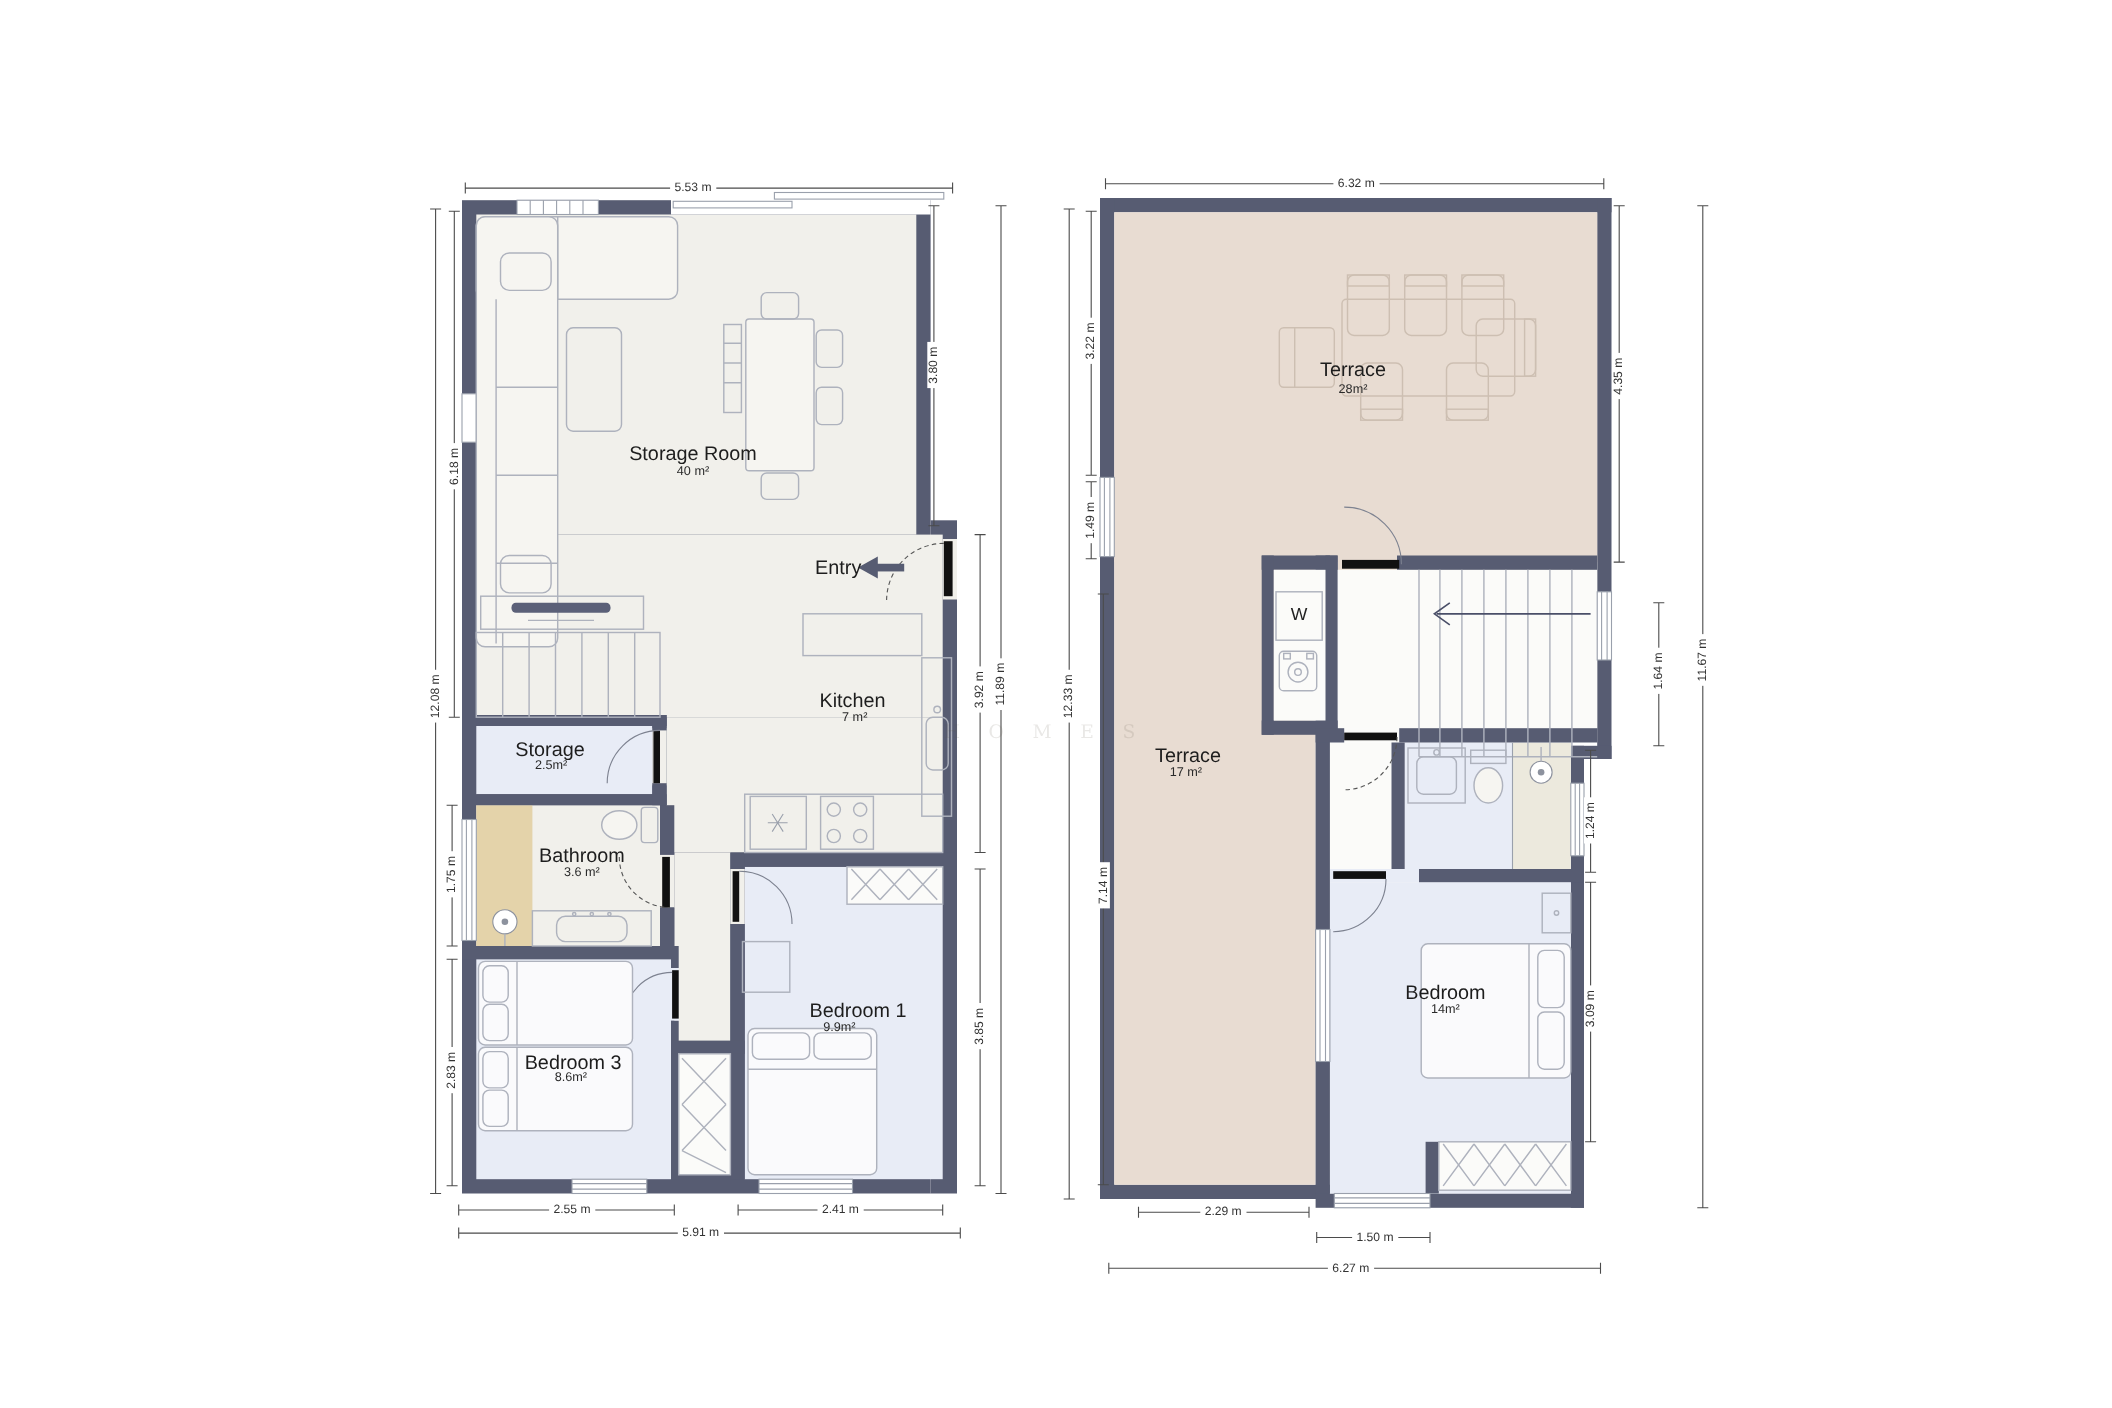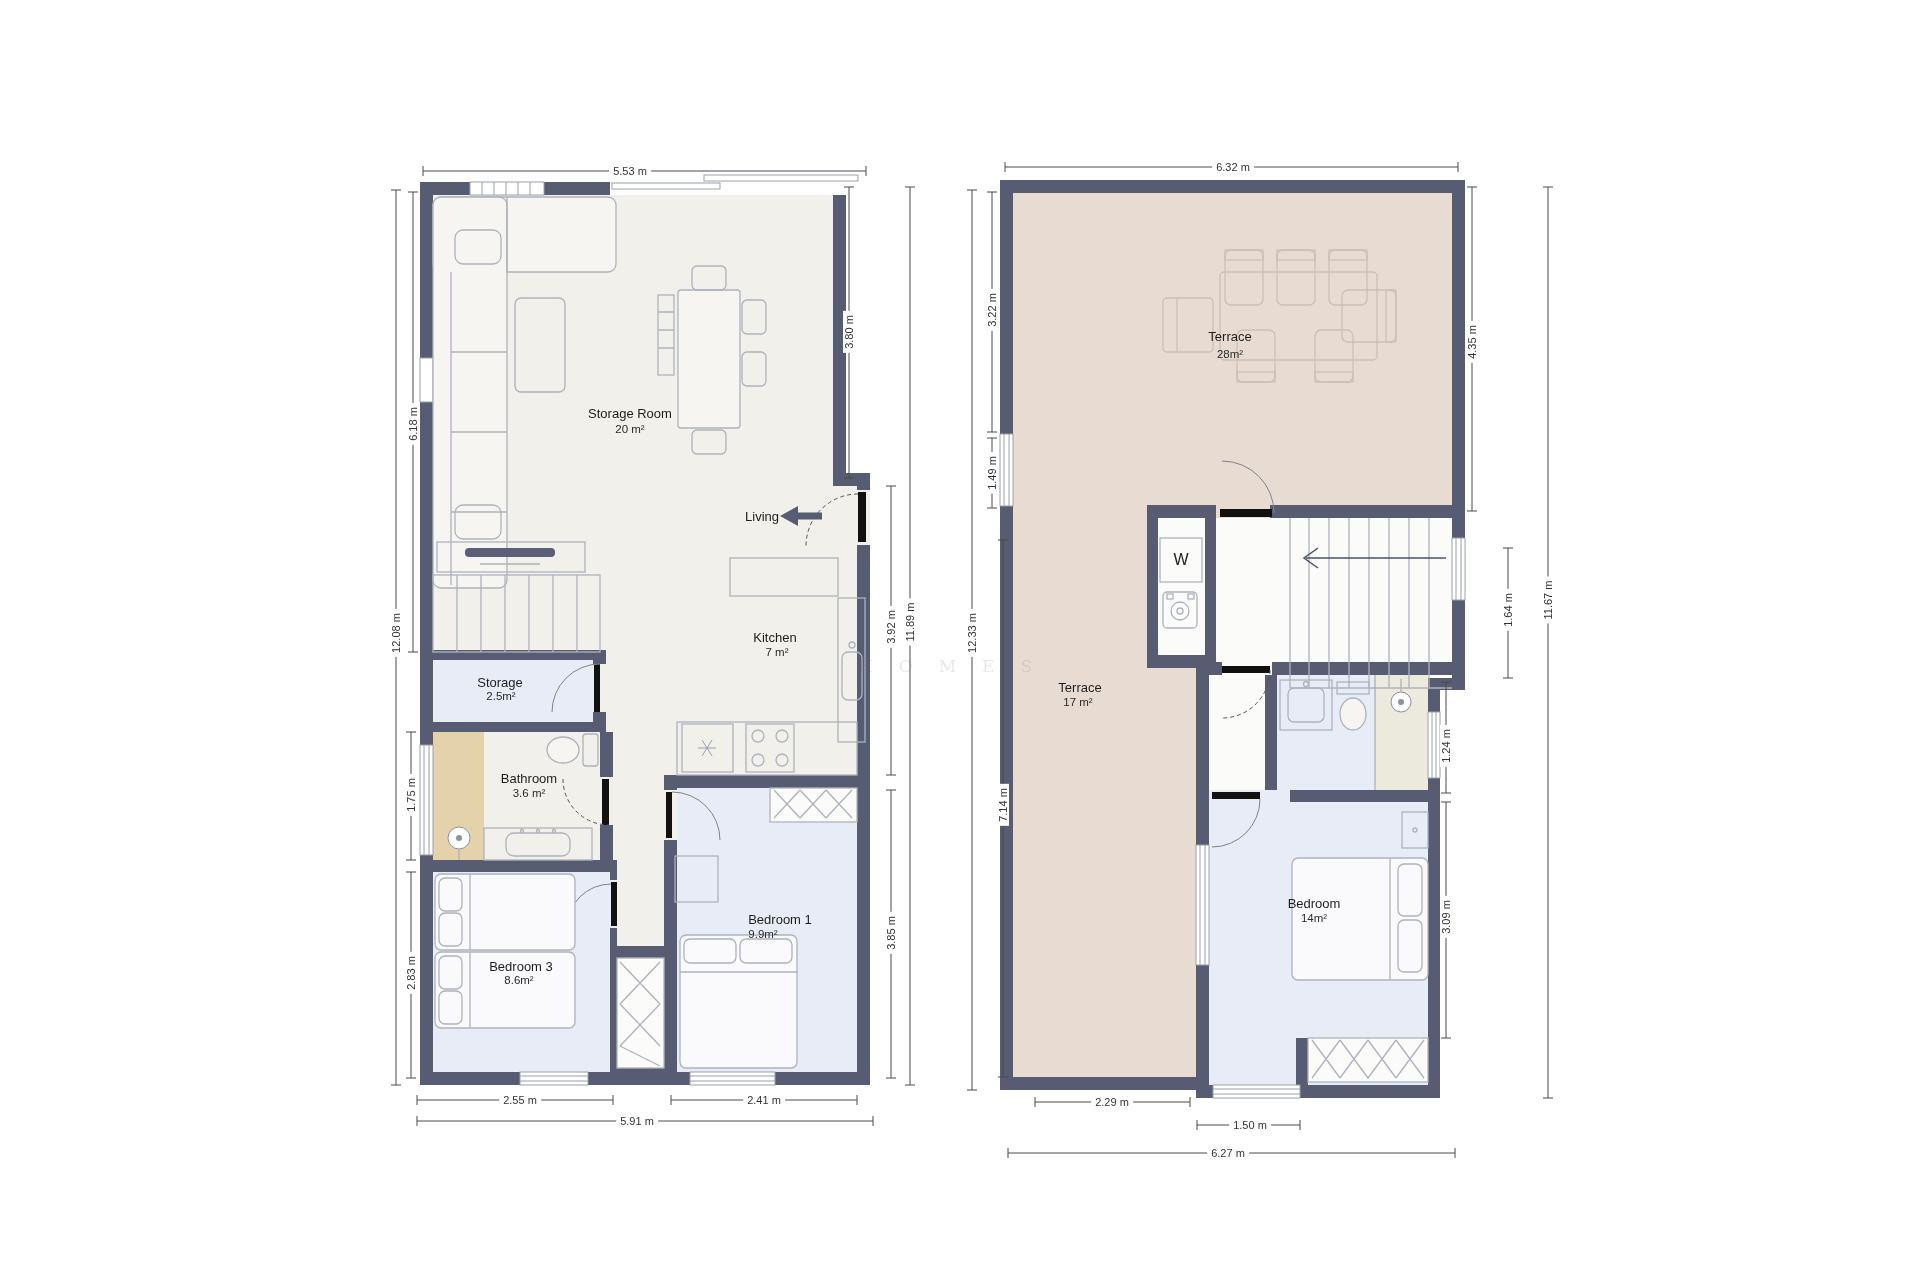--- a/index.html
+++ b/index.html
@@ -1,19 +1,19 @@
 <!DOCTYPE html>
 <html><head>
 <meta charset="utf-8">
 <style>
   html,body{margin:0;padding:0;background:#fff;}
   body{width:1920px;height:1280px;position:relative;overflow:hidden;
        font-family:"Liberation Sans", sans-serif;}
   svg{position:absolute;left:0;top:0;}
-  .rl{position:absolute;transform:translate(-50%,-50%);font-size:13px;color:#1d1d1d;white-space:nowrap;}
+  .rl{position:absolute;transform:translate(-50%,-50%);font-size:18px;color:#1d1d1d;white-space:nowrap;}
   .al{position:absolute;transform:translate(-50%,-50%);font-size:11.5px;color:#2a2a2a;white-space:nowrap;}
   .dim{position:absolute;transform:translate(-50%,-50%);font-size:11px;color:#333;background:#fff;
        padding:0 4px;white-space:nowrap;}
   .dim.v{transform:translate(-50%,-50%) rotate(-90deg);}
   .wlabel{position:absolute;transform:translate(-50%,-50%);font-size:16px;color:#222;}
   .watermark{position:absolute;transform:translate(-50%,-50%);font-family:"DejaVu Serif", serif;
        font-size:17px;letter-spacing:26px;color:rgba(100,90,78,0.14);white-space:nowrap;}
   
   .w{fill:#575C72;}
   .fw{fill:#F1F0EB;}
@@ -332,32 +332,32 @@
     <path class="dl" d="M1441 802 H1451 M1446 802 V1038 M1441 1038 H1451"></path>
     <path class="dl" d="M1035 1097 V1107 M1035 1102 H1190 M1190 1097 V1107"></path>
     <path class="dl" d="M1197 1120 V1130 M1197 1125 H1300 M1300 1120 V1130"></path>
     <path class="dl" d="M1008 1148 V1158 M1008 1153 H1455 M1455 1148 V1158"></path>
   </g>
 </svg>
 
 <div class="watermark" style="left:958px;top:666px">HOMES</div>
 
 <div class="rl" style="left:630px;top:413px">Storage Room</div>
-<div class="al" style="left:630px;top:429px">20 m²</div>
+<div class="al" style="left:630px;top:429px">40 m²</div>
 <div class="rl" style="left:775px;top:637px">Kitchen</div>
 <div class="al" style="left:777px;top:652px">7 m²</div>
 <div class="rl" style="left:500px;top:682px">Storage</div>
 <div class="al" style="left:501px;top:696px">2.5m²</div>
 <div class="rl" style="left:529px;top:778px">Bathroom</div>
 <div class="al" style="left:529px;top:793px">3.6 m²</div>
 <div class="rl" style="left:521px;top:966px">Bedroom 3</div>
 <div class="al" style="left:519px;top:980px">8.6m²</div>
 <div class="rl" style="left:780px;top:919px">Bedroom 1</div>
 <div class="al" style="left:763px;top:934px">9.9m²</div>
-<div class="rl" style="left:762px;top:516px">Living</div>
+<div class="rl" style="left:762px;top:516px">Entry</div>
 
 <div class="dim" style="left:630px;top:171px">5.53 m</div>
 <div class="dim v" style="left:413px;top:424px">6.18 m</div>
 <div class="dim v" style="left:396px;top:633px">12.08 m</div>
 <div class="dim v" style="left:411px;top:795px">1.75 m</div>
 <div class="dim v" style="left:411px;top:973px">2.83 m</div>
 <div class="dim v" style="left:849px;top:332px">3.80 m</div>
 <div class="dim v" style="left:891px;top:627px">3.92 m</div>
 <div class="dim v" style="left:910px;top:622px">11.89 m</div>
 <div class="dim v" style="left:891px;top:933px">3.85 m</div>

